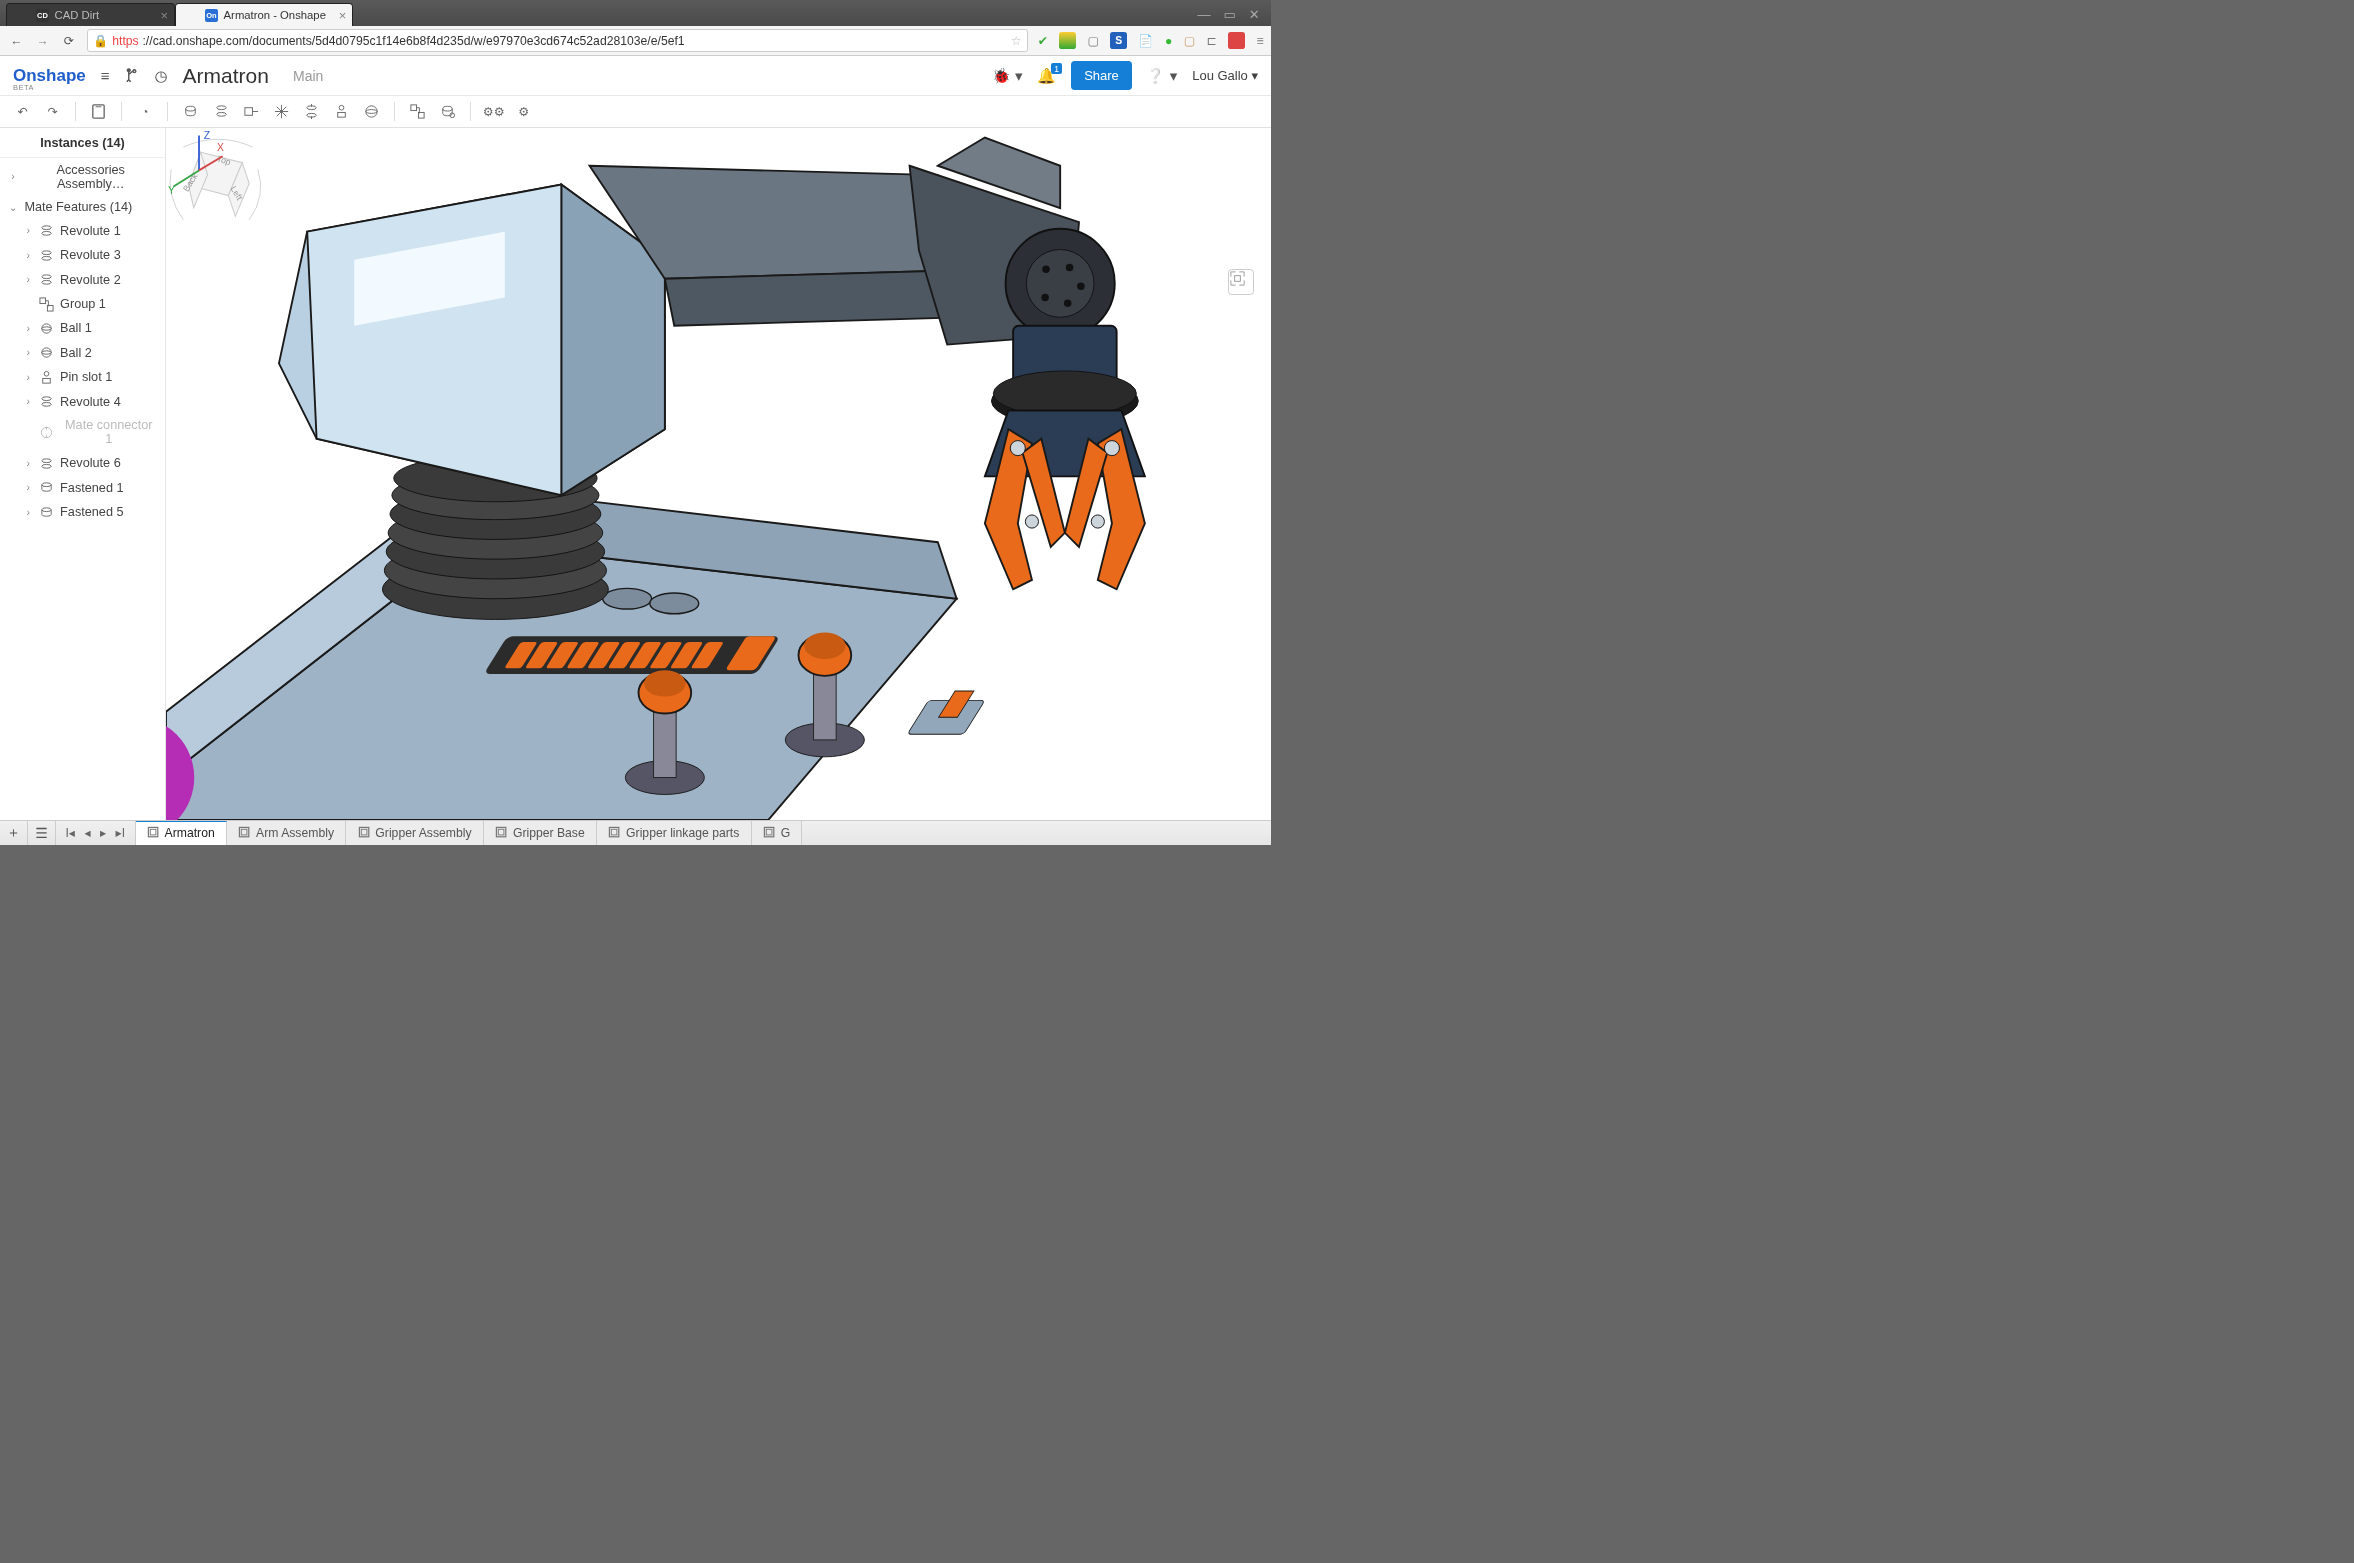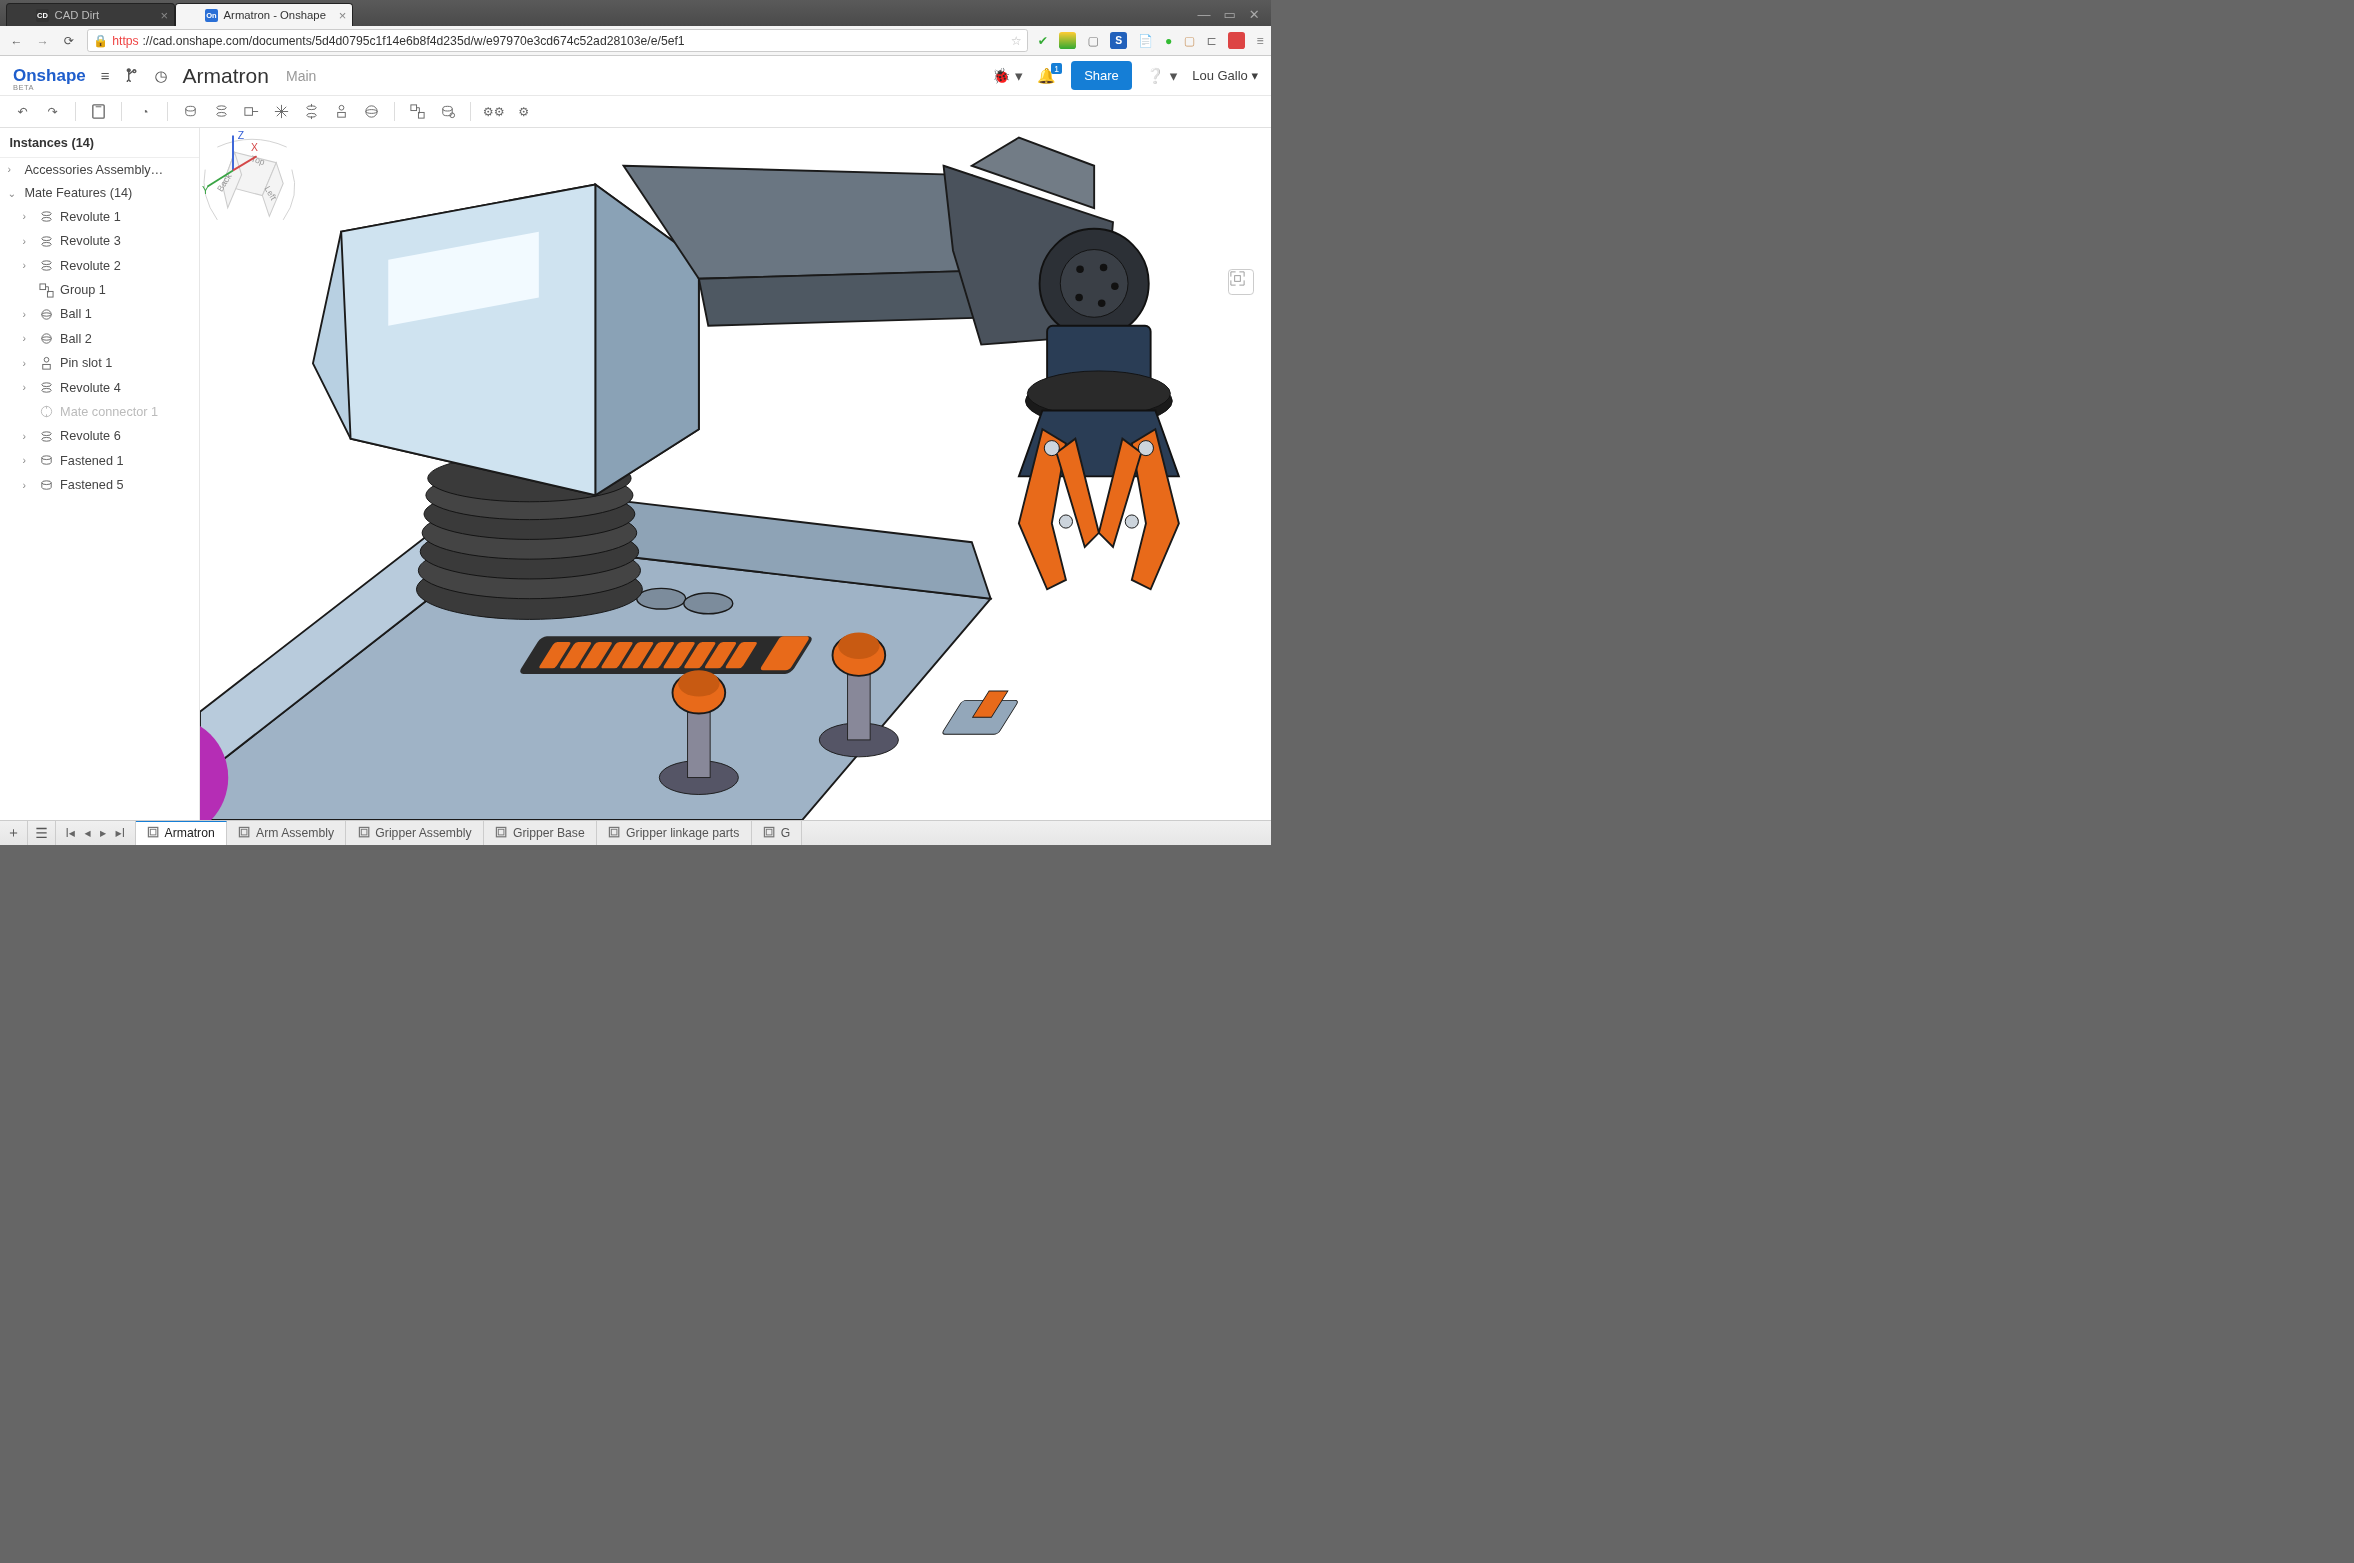--- a/index.html
+++ b/index.html
@@ -101,21 +101,21 @@
   display: flex;
   align-items: center;
   padding: 0 13px;
   gap: 15px;
   border-bottom: 0.9px solid #E8E8E8;
 }
 .logo { color: #1f5ecc; font-weight: bold; font-size: 17px; position: relative; }
 .logo .beta { font-size: 7.5px; color: #888; position: absolute; bottom: -6.6px; left: 0; letter-spacing: 0.5px; font-weight: normal;}
 .hdr-ic { color: #555; font-size: 15px; cursor: pointer; }
 .doc-title { font-size: 21px; font-weight: 500; color: #333; }
-.doc-sub { font-size: 14px; color: #999; margin-left: 2px; }
+.doc-sub { font-size: 14px; color: #999; margin-left: 9px; }
 .spacer { flex: 1; }
 .share-btn {
   background: #157ed6;
   color: #fff;
   padding: 7px 13px;
   border-radius: 3.8px;
   font-size: 13px;
   cursor: pointer;
 }
 .notif-badge {
@@ -151,26 +151,27 @@
 .tb-sep { width: 0.9px; height: 19px; background: #ddd; margin: 0 3.8px; }
 
 
 .main-area {
   height: 692px;
   background: #fff;
   display: flex;
   position: relative;
 }
 .feature-tree {
-  width: 200px;
+  width: 166px;
   background: #fff;
   border-right: 0.9px solid #e6e6e6;
   overflow: hidden;
   font-size: 12.7px;
   color: #444;
+  text-align: center;
 }
 .tree-header {
   padding: 7.5px 9.4px;
   font-weight: 600;
   color: #333;
   border-bottom: 0.9px solid #eee;
 }
 .tree-item {
   display: flex;
   align-items: center;

